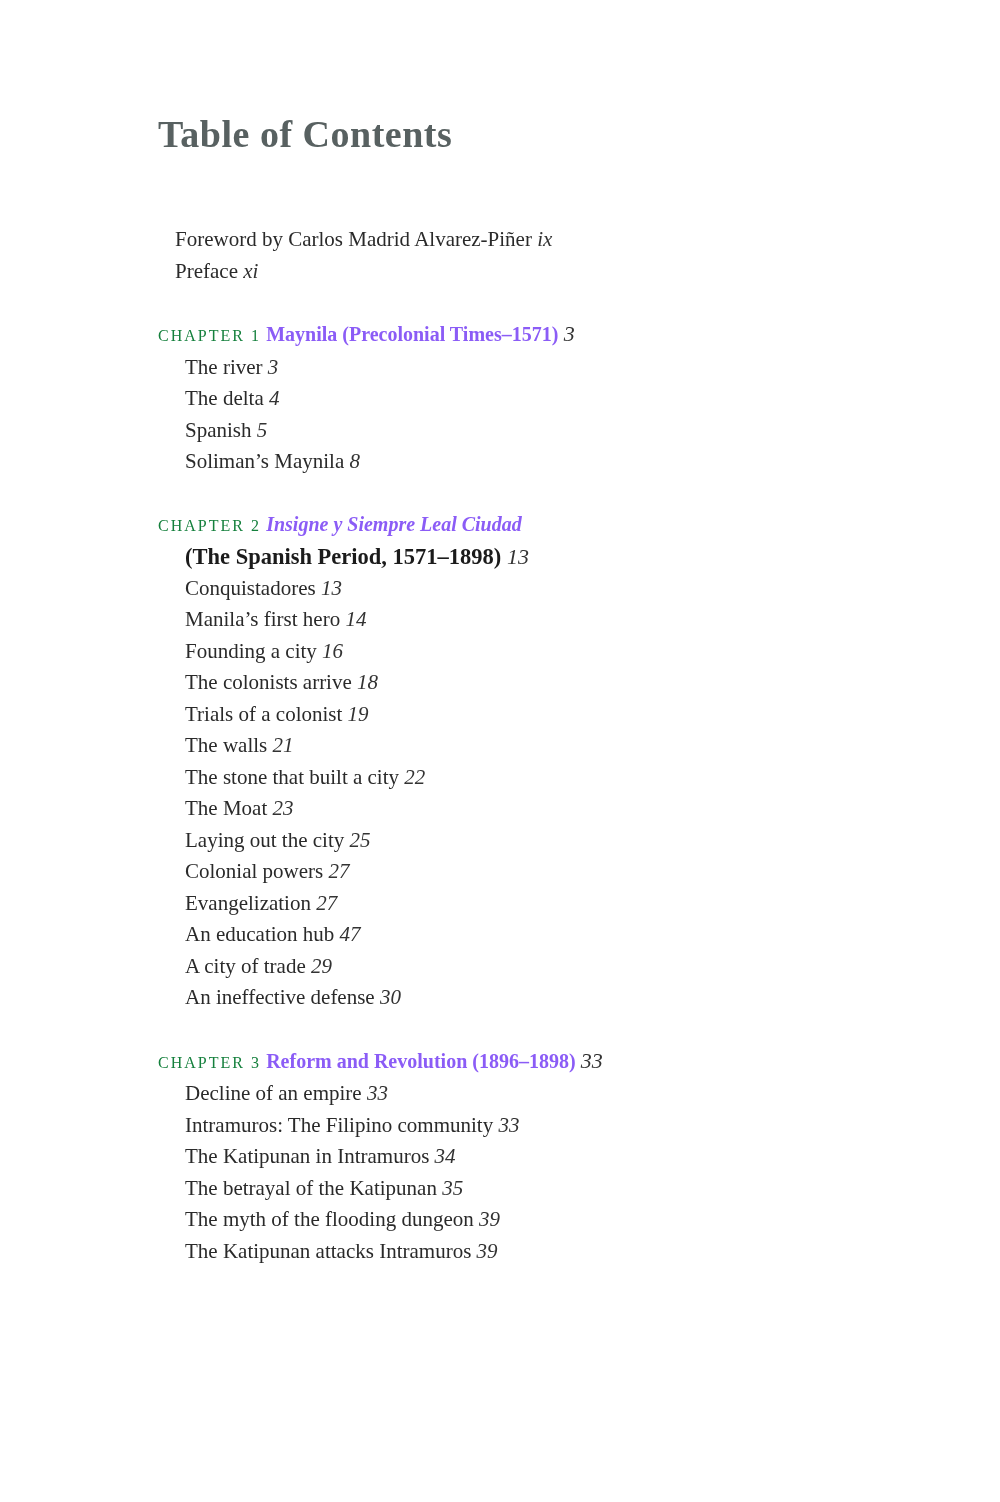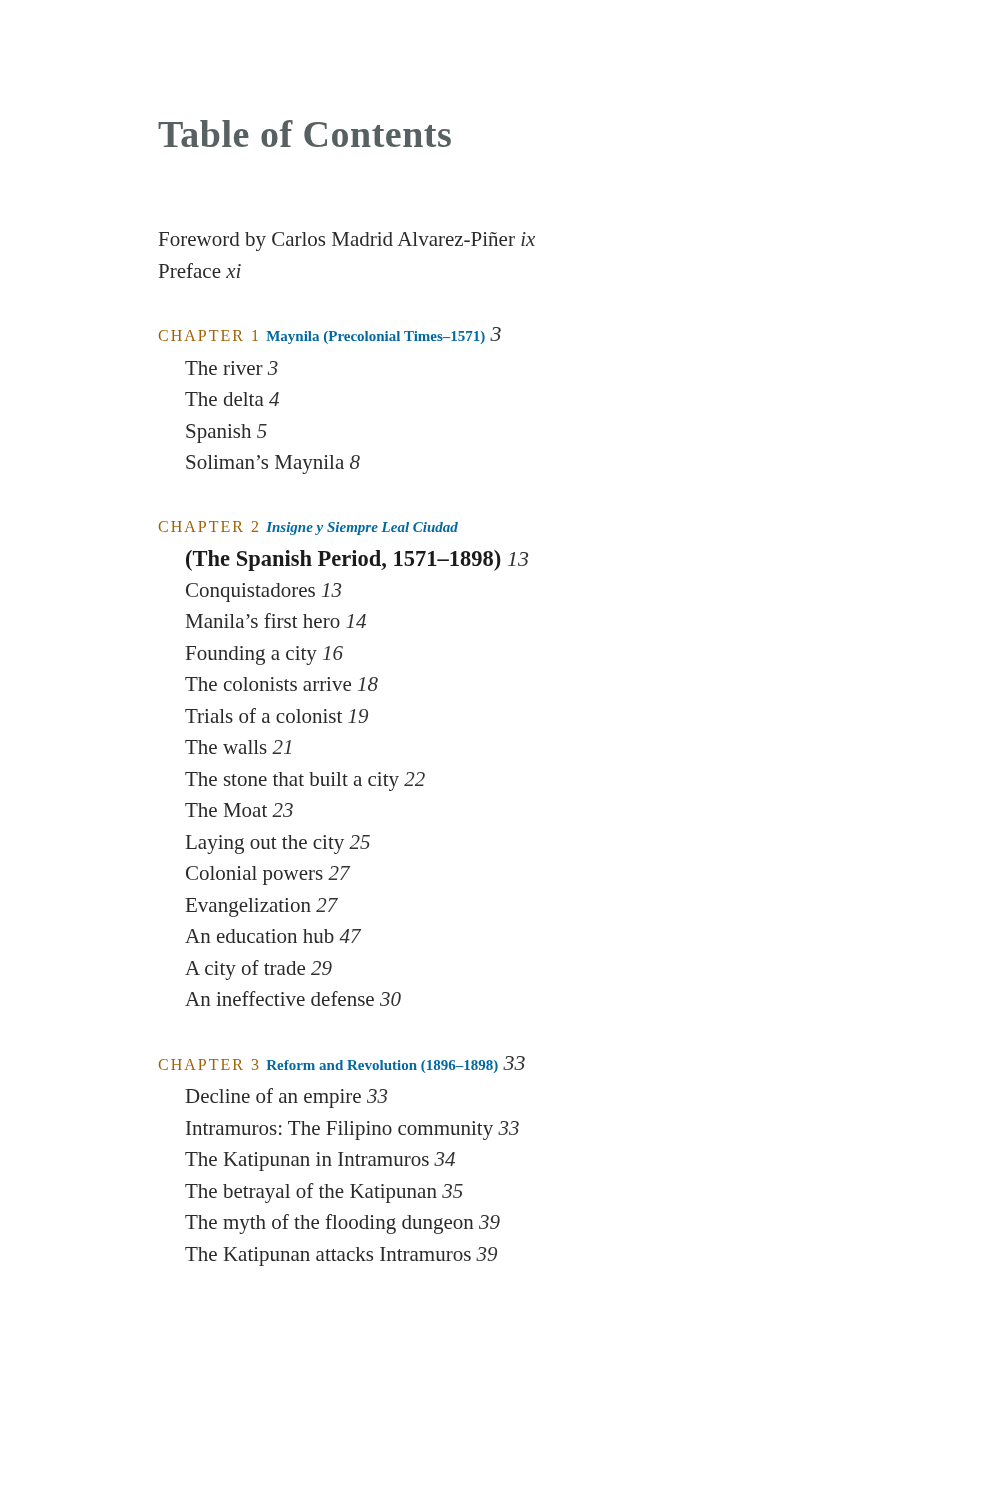--- a/index.html
+++ b/index.html
@@ -25,33 +25,33 @@
   .line {
     font-size: 21px;
     line-height: 31.5px;
     color: #2a2a2a;
     white-space: nowrap;
   }
   .pg {
     font-style: italic;
     color: #333333;
   }
-  .front-matter { margin: 0; }
+  .front-matter { margin: 17px; }
   .chapter { margin-top: 31px; }
   .ch-head { line-height: 31.5px; }
   .ch-label {
     font-size: 16px;
     letter-spacing: 2px;
-    color: #a16207;
+    color: #15803d;
     text-transform: uppercase;
   }
   .ch-title {
     font-weight: bold;
-    font-size: 15px;
-    color: #0369a1;
+    font-size: 20px;
+    color: #8b5cf6;
   }
   .ch-title.italic { font-style: italic; }
   .ch-head .pg, .ch-sub .pg { font-size: 22px; }
   .ch-sub {
     padding-left: 27px;
     font-weight: bold;
     font-size: 22.5px;
     color: #1b1b1b;
     line-height: 31.5px;
   }

